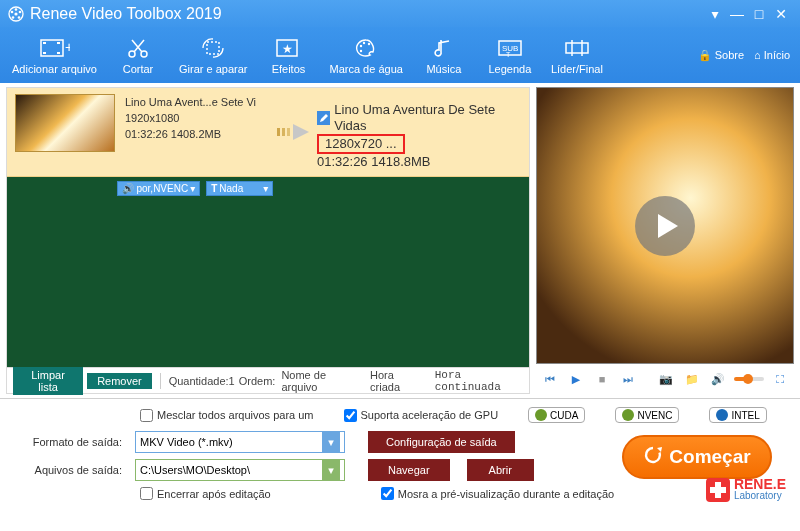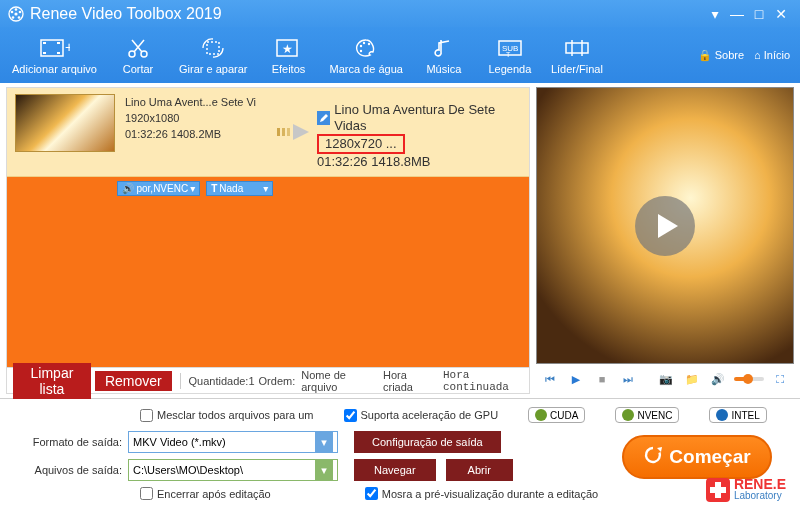--- a/index.html
+++ b/index.html
@@ -12,65 +12,65 @@
 
 .toolbar { height: 56px; background: linear-gradient(#3c95ec, #2f87e4); display: flex; align-items: center; color:#fff; padding: 0 4px; position:relative; }
 .tool { display:flex; flex-direction:column; align-items:center; justify-content:center; padding: 3px 8px; min-width:66px; cursor:pointer; border-radius:2px;}
 .tool .ticon { height:26px; display:flex;align-items:center;justify-content:center; }
 .tool .tlabel { font-size:11px; margin-top:2px; white-space:nowrap; }
 .toolbar-right { position:absolute; right:10px; top:0; height:100%; display:flex; align-items:center; gap:10px; font-size:11px;}
 .toolbar-right .mini { display:flex; align-items:center; gap:3px; cursor:pointer;}
 
 .main { display:flex; height: 316px; border-bottom:1px solid #cfcfcf;}
 .leftpane { width: 524px; border:1px solid #dadada; margin:4px 3px 4px 6px; display:flex; flex-direction:column; }
-.filelist { flex:1; background:#f97316; overflow:auto;}
+.filelist { flex:1; background:#14532d; overflow:auto;}
 .filerow { background:#fde9b6; padding:6px 8px; display:flex; position:relative; border-bottom:1px solid #f0d088;}
 .thumb { width:100px; height:58px; background:linear-gradient(135deg,#2b1a0c,#f0b850 45%,#fff7d8 55%,#b87020); border:1px solid #b78f3a; }
 .srcinfo { margin-left:10px; width:148px; font-size:11px; color:#333; line-height:16px;}
 .arrow { width:44px; display:flex;align-items:center;justify-content:center;}
 .dstinfo { font-size:13px; color:#333; line-height:16px; flex:1;margin-top:8px;}
 .dstinfo .name-row{display:flex;align-items:center;gap:4px;}
 .editicon{width:14px;height:14px;background:#3f8de0;display:flex;align-items:center;justify-content:center;}
 .resbox{border:2px solid #e22; padding:0 6px; display:inline-block;}
 .miniopts{display:flex; gap:6px; margin-top:4px; margin-left:110px;}
 .minibtn{background:#5aa7ee;color:#fff; font-size:10px; padding:1px 4px; border:1px solid #3b87cf; display:flex;align-items:center;gap:2px;cursor:pointer;}
 .listbar { height:26px; display:flex; align-items:center; gap:4px; padding:3px 6px; border-top:1px solid #dadada; font-size:11px; color:#444;}
-.listbtn{background:#b91c1c;color:#fff;border:none;padding:2px 10px;font-size:14px;cursor:pointer;}
+.listbtn{background:#0f766e;color:#fff;border:none;padding:2px 10px;font-size:11px;cursor:pointer;}
 .listsep{width:1px;height:16px;background:#ccc;margin:0 4px;}
 
 .preview { flex:1; margin:4px 6px 4px 3px; display:flex; flex-direction:column;}
 .video { flex:1; background:radial-gradient(circle at 60% 40%, #fff6d0, #f0b24a 35%, #4a2a10 80%); border:1px solid #888; display:flex;align-items:center;justify-content:center; position:relative;}
 .playcircle{width:60px;height:60px;border-radius:50%;background:rgba(120,120,120,.7);display:flex;align-items:center;justify-content:center;cursor:pointer;}
 .playcircle .tri{width:0;height:0;border-left:20px solid #fff;border-top:12px solid transparent;border-bottom:12px solid transparent;margin-left:5px;}
 .pcontrols{height:30px;display:flex;align-items:center;gap:6px;padding:0 4px;}
 .pc{color:#3b7fc2;cursor:pointer;display:flex;align-items:center;justify-content:center;width:20px;height:20px;}
 .vol-slider{flex:1;height:4px;background:linear-gradient(to right,#f27b1a 60%,#ddd 60%);border-radius:2px;position:relative;}
 .vol-slider::after{content:'';position:absolute;right:38%;top:-3px;width:10px;height:10px;background:#f27b1a;border-radius:50%;}
 
 .bottom { padding:8px 12px 6px; position:relative;}
 .checkrow{display:flex;align-items:center;gap:30px;margin-bottom:8px;margin-left:128px;}
 .chk{display:flex;align-items:center;gap:4px;color:#333;}
 .chk input{cursor:pointer;}
 .badge{border:1px solid #aaa;border-radius:4px;padding:1px 6px;font-size:10px;display:flex;align-items:center;gap:3px;}
 .badge .dot{width:12px;height:12px;border-radius:50%;display:inline-block;}
-.formrow{display:flex;align-items:center;gap:6px;margin-bottom:6px;}
+.formrow{display:flex;align-items:center;gap:13px;margin-bottom:6px;}
 .formrow label{width:110px;text-align:right;color:#333;}
 .combo{width:210px;height:22px;border:1px solid #6aa6e0;background:#fff;display:flex;align-items:center;padding:0 4px;justify-content:space-between;cursor:pointer;}
 .combo-drop{width:18px;height:20px;background:#6aa6e0;display:flex;align-items:center;justify-content:center;color:#fff;}
 .cfgbtn{background:#7f1d1d;color:#fff;border:none;height:22px;padding:0 18px;font-size:11px;cursor:pointer;margin-left:10px;}
 .startbtn{position:absolute;right:28px;top:36px;width:150px;height:44px;border-radius:22px;background:linear-gradient(#ff8a1e,#f56e00);color:#fff;border:2px solid #e86400;font-size:19px;font-weight:bold;display:flex;align-items:center;justify-content:center;gap:6px;cursor:pointer;}
 .brand{position:absolute;right:14px;bottom:4px;display:flex;align-items:center;gap:4px;}
 .brand .cross{width:24px;height:24px;background:#e33;border-radius:4px;position:relative;}
 .brand .cross::before,.brand .cross::after{content:'';position:absolute;background:#fff;}
 .brand .cross::before{left:9px;top:4px;width:6px;height:16px;}
 .brand .cross::after{left:4px;top:9px;width:16px;height:6px;}
 .brand .txt{font-size:11px;line-height:11px;}
 .brand .r{color:#e33;font-weight:bold;font-size:14px;}
 .brand .l{color:#3b7fc2;font-size:10px;}
-.checkline2{display:flex;align-items:center;gap:4px;margin-left:128px;margin-top:2px;color:#333;}
+.checkline2{display:flex;align-items:center;gap:20px;margin-left:128px;margin-top:2px;color:#333;}
 </style>
 </head>
 <body>
 
 <div class="titlebar">
   <span class="logo-icon">
       <svg width="16" height="16" viewBox="0 0 16 16">
         <circle cx="8" cy="8" r="7" fill="none" stroke="#fff" stroke-width="1.3"></circle>
         <circle cx="8" cy="8" r="1.6" fill="#fff"></circle>
         <circle cx="8" cy="3.5" r="1.3" fill="#fff"></circle>

